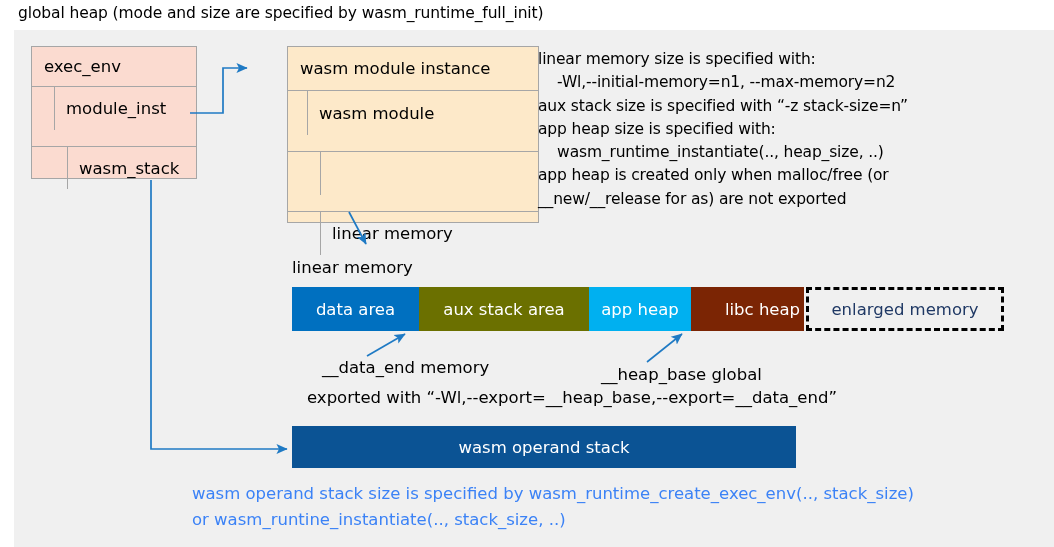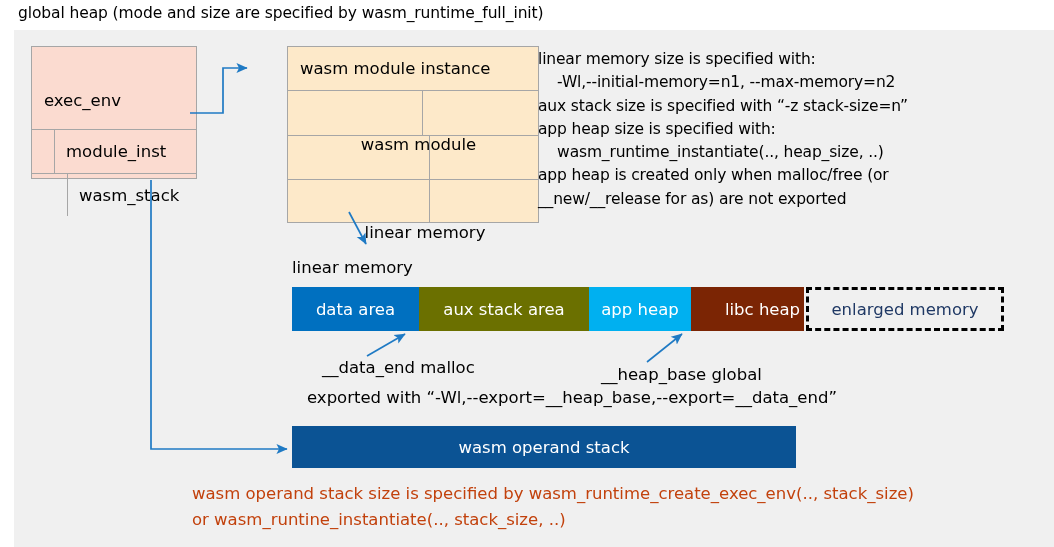--- a/index.html
+++ b/index.html
@@ -54,20 +54,21 @@
     display: flex;
     align-items: center;
     padding-left: 12px;
     font-size: 16.5px;
     color: #000;
     white-space: nowrap;
   }
   .struct .rows {
     display: flex;
     flex-direction: column;
+    gap: 16px;
   }
   .struct .row {
     box-sizing: border-box;
     display: flex;
     align-items: center;
     font-size: 16.5px;
     color: #000;
     white-space: nowrap;
   }
   .struct .row .gutter {
@@ -86,34 +87,34 @@
   }
 
   
   #exec-env-box {
     left: 27px;
     top: 46px;
     width: 166px;
     height: 133px;
     background: #fbdbd0;
   }
-  #exec-env-box .hdr { height: 59px; margin-top: 24px; }
+  #exec-env-box .hdr { height: 40px; }
   #exec-env-box .row { height: 43px; }
   #exec-env-box .row .gutter { width: 23px; }
 
   
   #module-inst-box {
     left: 248px;
     top: 46px;
     width: 252px;
     height: 177px;
     background: #fde9c9;
   }
   #module-inst-box .hdr { height: 44px; }
-  #module-inst-box .row { height: 44px; flex-direction: column; }
+  #module-inst-box .row { height: 44px; }
   #module-inst-box .row .gutter { width: 20px; }
 
   
   .notes {
     position: absolute;
     left: 534px;
     top: 48px;
     font-size: 15.5px;
     line-height: 23.3px;
     color: #000;
@@ -180,21 +181,21 @@
   #anno-data-end   { left: 318px; top: 358px; }
   #anno-heap-base  { left: 597px; top: 365px; }
   #anno-exported   { left: 303px; top: 388px; }
 
   .bottom-note {
     position: absolute;
     left: 188px;
     top: 481px;
     font-size: 16.5px;
     line-height: 26px;
-    color: #c2410c;
+    color: #3b82f6;
     white-space: pre;
   }
 
   
   #connectors {
     position: absolute;
     left: 0; top: 0;
     width: 1054px;
     height: 547px;
     pointer-events: none;
@@ -251,21 +252,21 @@
   <div class="lm-label">linear memory</div>
 
   <div class="membar">
     <div class="seg" style="width: 127px; background: rgb(0, 112, 192);">data area</div>
     <div class="seg" style="width: 170px; background: rgb(107, 112, 0);">aux stack area</div>
     <div class="seg" style="width: 102px; background: rgb(0, 176, 240);">app heap</div>
     <div class="seg" style="width: 113px; background: rgb(123, 37, 4); padding-left: 30px;">libc heap</div>
     <div class="seg enlarged" style="width: 198px; color: rgb(31, 56, 100);">enlarged memory</div>
   </div>
 
-  <div class="anno" id="anno-data-end">__data_end malloc</div>
+  <div class="anno" id="anno-data-end">__data_end memory</div>
   <div class="anno" id="anno-heap-base">__heap_base global</div>
   <div class="anno" id="anno-exported">exported with “-Wl,--export=__heap_base,--export=__data_end”</div>
 
   <div id="operand-stack-box" style="background: rgb(11, 83, 148);">wasm operand stack</div>
   <div class="bottom-note">wasm operand stack size is specified by wasm_runtime_create_exec_env(.., stack_size)
 or wasm_runtine_instantiate(.., stack_size, ..)</div>
 
   <svg id="connectors" viewBox="0 0 1054 547">
     <defs>
       <marker id="ah" markerWidth="7" markerHeight="7" refX="6.2" refY="3.5" orient="auto" markerUnits="strokeWidth">

